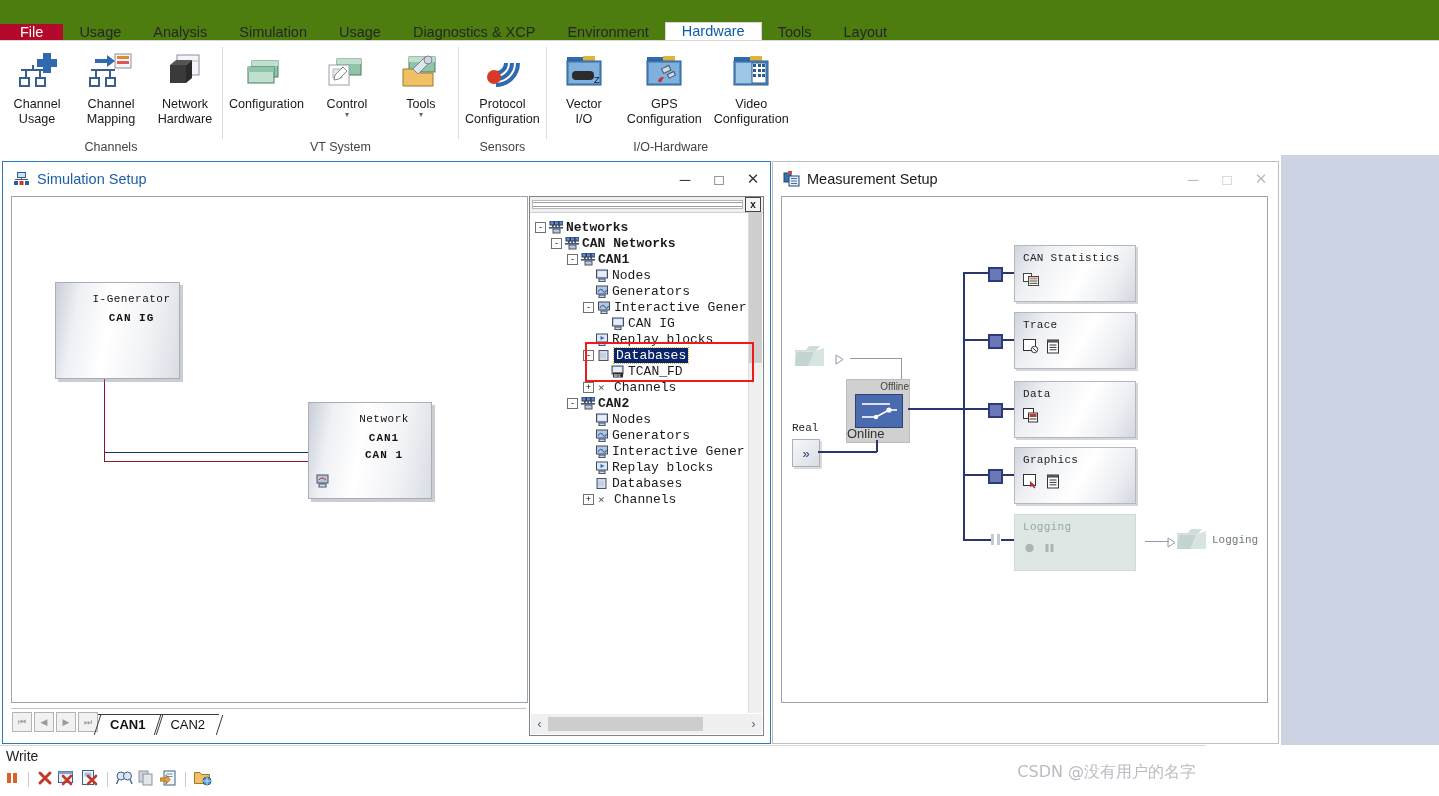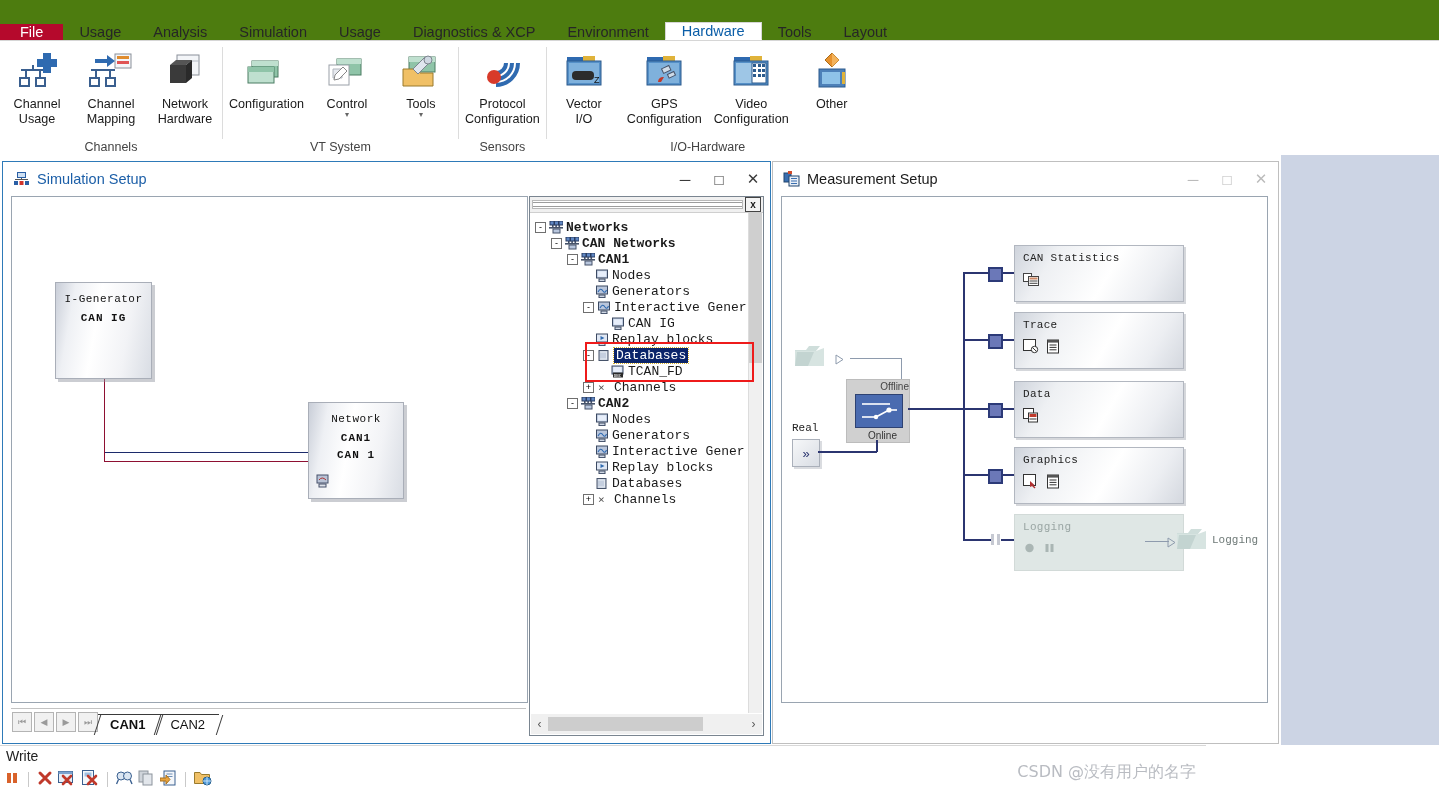--- a/index.html
+++ b/index.html
@@ -71,21 +71,21 @@
   #sim-canvas{
     position:absolute;left:8px;top:34px;width:515px;height:505px;
     border:1px solid #9aa5b1;background:#ffffff;
   }
   .simblock{
     position:absolute;
     background:linear-gradient(100deg,#c9ced8 0%,#eef0f4 18%,#ffffff 42%,#f2f3f6 72%,#d9dde4 100%);
     border:1px solid #a9aeb8;
     box-shadow:3px 3px 0 rgba(140,145,155,.45);
     font-family:"Liberation Mono", monospace;
-    font-size:11px;color:#111;text-align:center;
+    font-size:11px;color:#111;text-align:center;padding-left:28px;
   }
   .simblock .t1{margin-top:10px;letter-spacing:.5px;}
   .simblock .t2{margin-top:7px;font-weight:bold;letter-spacing:1px;}
   .simblock .t3{margin-top:5px;font-weight:bold;letter-spacing:1px;}
   .simblock .bico{position:absolute;left:6px;bottom:5px;}
   .wire-v{position:absolute;width:1.4px;}
   .wire-h{position:absolute;height:1.4px;}
 
   #sim-tabs{
     position:absolute;left:8px;bottom:8px;width:515px;height:26px;
@@ -162,21 +162,21 @@
   #meas-win{left:772px;top:161px;width:505px;height:581px;border:1px solid #bfbfbf;}
   #meas-win .win-title{color:#1a1a1a;}
   #meas-canvas{
     position:absolute;left:8px;top:34px;width:485px;height:505px;
     border:1px solid #9aa5b1;background:#ffffff;
   }
   .mblock{
     position:absolute;width:120px;height:55px;
     background:linear-gradient(120deg,#cfd4dc 0%,#eef0f3 22%,#ffffff 55%,#eceef2 80%,#d4d8df 100%);
     border:1px solid #b2b7c0;box-shadow:2px 2px 0 rgba(150,155,165,.4);
-    font-family:"Liberation Mono", monospace;font-size:11px;color:#222;padding-left:48px;
+    font-family:"Liberation Mono", monospace;font-size:11px;color:#222;
   }
   .mblock .cap{position:absolute;left:8px;top:6px;letter-spacing:.3px;}
   .mblock .icons{position:absolute;left:8px;top:26px;display:flex;gap:7px;align-items:center;}
   .mblock.disabled{
     background:#dfe7e5;border:1px solid #d2dad8;box-shadow:none;color:#9aa6a4;
   }
   .mnode{
     position:absolute;width:11px;height:11px;background:#6b78b8;border:2px solid #2c3a78;
   }
   .mline{position:absolute;background:#2b3570;}
@@ -372,32 +372,20 @@
               <rect x="27" y="18" width="3" height="3" fill="#2c5b8d"></rect>
               <rect x="31" y="18" width="3" height="3" fill="#2c5b8d"></rect>
               <rect x="22" y="23" width="3" height="3" fill="#2c5b8d"></rect>
               <rect x="27" y="23" width="3" height="3" fill="#2c5b8d"></rect>
               <rect x="31" y="23" width="3" height="3" fill="#2c5b8d"></rect>
             </svg>
           </span>
           <span class="lbl">Video
 Configuration</span>
         </div>
-        <div class="ritem">
-          <span class="ico">
-            <svg width="40" height="40" viewBox="0 0 40 40">
-              <path d="M20 2 l7 7 l-7 7 l-7 -7 z" fill="#e8922e" stroke="#a86a16"></path>
-              <path d="M20 2 l7 7 l-7 7 z" fill="#f3b35c"></path>
-              <rect x="7" y="18" width="26" height="18" fill="#4d80b8" stroke="#2c5b8d"></rect>
-              <rect x="10" y="21" width="18" height="12" fill="#8ec2e8"></rect>
-              <rect x="30" y="21" width="3" height="12" fill="#e0b33a"></rect>
-            </svg>
-          </span>
-          <span class="lbl">Other</span>
-        </div>
       </div>
       <div class="rgroup-label">I/O-Hardware</div>
     </div>
   </div>
 
 <div id="app-bg"></div>
 <div id="right-filler"></div>
 
 <div class="mdiwin" id="sim-win">
   <div class="win-title">
@@ -734,21 +722,21 @@
       <div style="position:absolute;left:8px;top:14px;width:46px;height:32px;background:#4a6bb0;border:1px solid #2e4272;">
         <svg width="46" height="32" viewBox="0 0 46 32">
           <line x1="6" y1="9" x2="34" y2="9" stroke="#ffffff" stroke-width="1.6"></line>
           <line x1="6" y1="22" x2="20" y2="22" stroke="#ffffff" stroke-width="1.6"></line>
           <line x1="20" y1="22" x2="33" y2="15" stroke="#ffffff" stroke-width="1.6"></line>
           <line x1="33" y1="15" x2="41" y2="15" stroke="#ffffff" stroke-width="1.6"></line>
           <circle cx="33" cy="15" r="2.6" fill="#ffffff"></circle>
           <circle cx="20" cy="22" r="2.2" fill="#ffffff"></circle>
         </svg>
       </div>
-      <div style="position:absolute;bottom:1px;left:0;right:0;text-align:center;font-size:10px;color:#333;margin-left:9px;">Online</div>
+      <div style="position:absolute;bottom:1px;left:0;right:0;text-align:left;font-size:13px;color:#333;">Online</div>
     </div>
 
     <div style="position:absolute;left:10px;top:225px;font-family:'Liberation Mono',monospace;font-size:11px;color:#222;text-align:right;">Real</div>
     <div style="position:absolute;left:10px;top:242px;width:26px;height:26px;
                 background:linear-gradient(135deg,#f6f7f9,#d9dde4);border:1px solid #aab0ba;
                 box-shadow:2px 2px 0 rgba(150,155,165,.35);
                 display:flex;align-items:center;justify-content:center;font-size:13px;color:#2b3570;">»</div>
 
     <div class="mline" style="left:36px;top:254px;width:59px;height:1.5px;"></div>
     <div class="mline" style="left:94px;top:243px;width:1.5px;height:12px;"></div>

